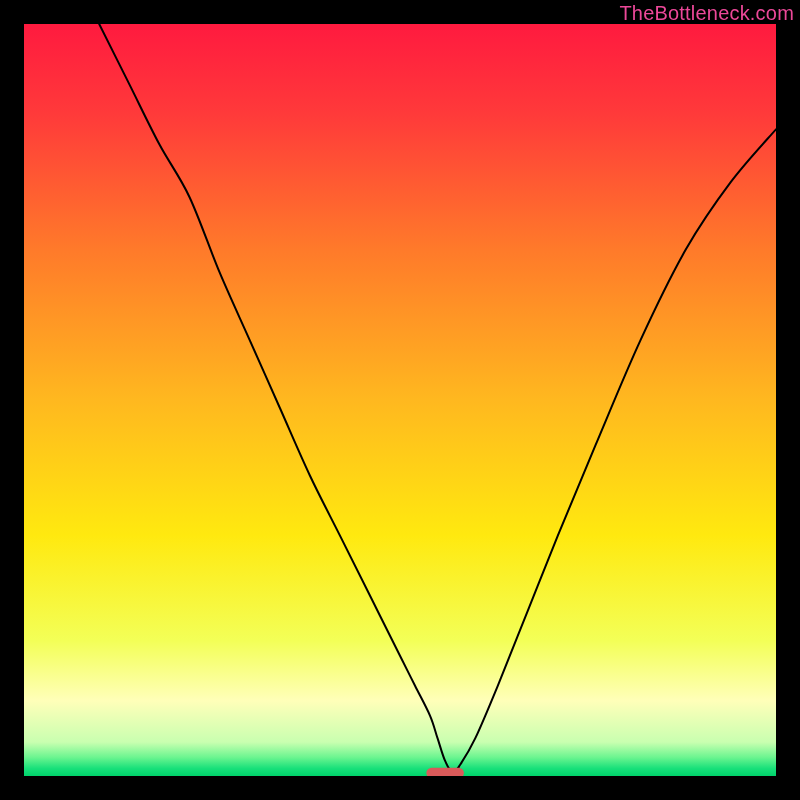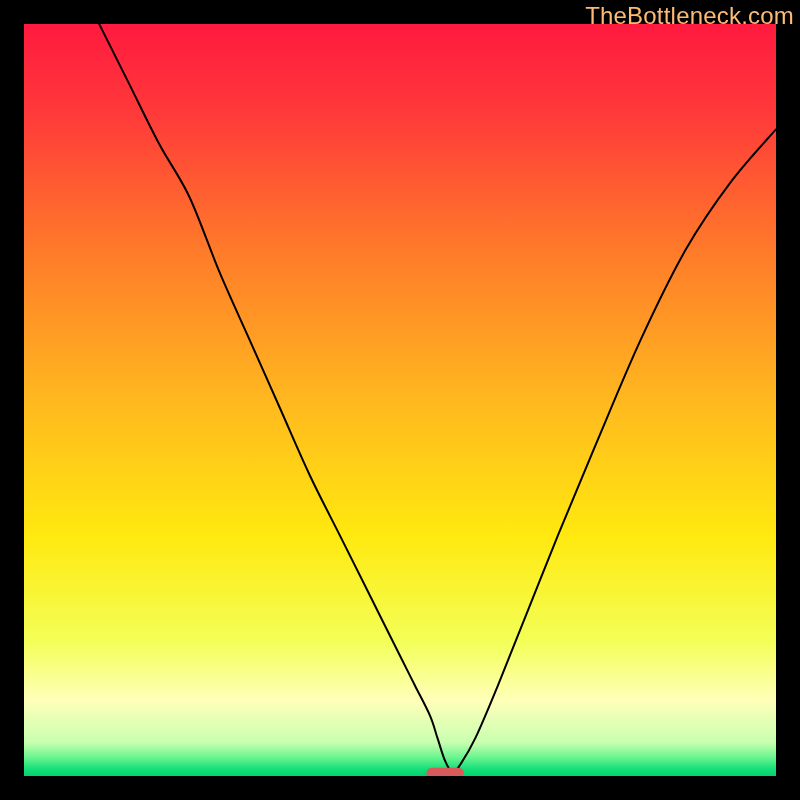--- a/index.html
+++ b/index.html
@@ -14,22 +14,22 @@
   .frame {
     position: relative;
     width: 800px;
     height: 800px;
     background: #000;
   }
   .attribution {
     position: absolute;
     top: 2px;
     right: 6px;
-    color: #fdba74;
-    font-size: 24px;
+    color: #ec4899;
+    font-size: 20px;
     letter-spacing: 0.2px;
     font-weight: 500;
     user-select: none;
   }
   .plot-wrap {
     position: absolute;
     left: 24px;
     top: 24px;
     width: 752px;
     height: 752px;

